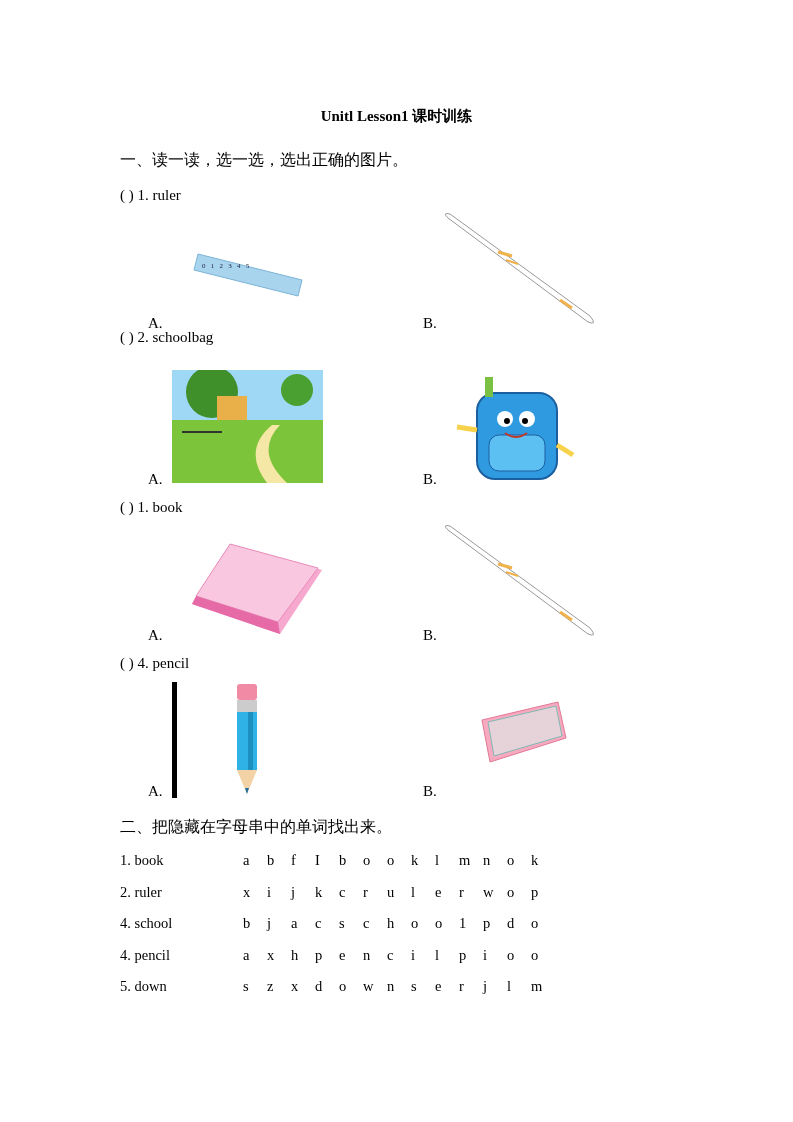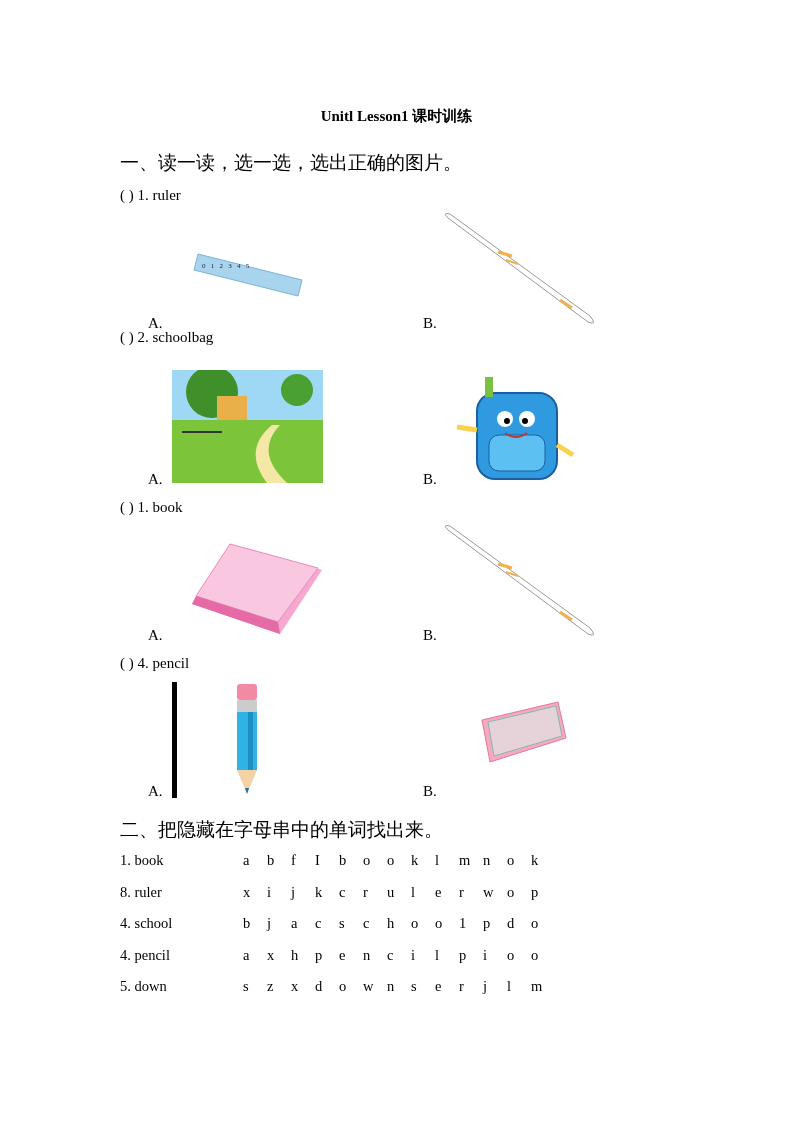--- a/index.html
+++ b/index.html
@@ -1,19 +1,19 @@
 <!DOCTYPE html>
 <html><head>
 <meta charset="utf-8">
 <style>
   html,body{margin:0;padding:0;background:#fff;}
   body{width:793px;height:1122px;position:relative;overflow:hidden;font-family:"Liberation Serif","DejaVu Serif",serif;color:#000;}
   .abs{position:absolute;}
   .title{left:0;width:793px;top:107px;text-align:center;font-weight:bold;font-size:15px;}
-  .sec{left:120px;font-size:19px;font-family:Liberation Sans, sans-serif;}
+  .sec{left:120px;font-size:16px;font-family:Liberation Sans, sans-serif;}
   .q{left:120px;font-size:15px;text-align:center;}
   .opt{font-size:15px;}
   .row{left:120px;font-size:14.5px;}
   .letters{left:243px;font-size:14.5px;letter-spacing:0;display:flex;}
   .letters span{display:inline-block;width:24px;}
 </style>
 </head>
 <body>
 
 <div class="abs title">Unitl Lesson1 课时训练</div>
@@ -102,21 +102,21 @@
     <span>o</span>
     <span>o</span>
     <span>k</span>
     <span>l</span>
     <span>m</span>
     <span>n</span>
     <span>o</span>
     <span>k</span>
 </div>
 
-<div class="abs row" style="top:884px">8. ruler</div>
+<div class="abs row" style="top:884px">2. ruler</div>
 <div class="abs letters" style="top:884px">
   <span>x</span>
     <span>i</span>
     <span>j</span>
     <span>k</span>
     <span>c</span>
     <span>r</span>
     <span>u</span>
     <span>l</span>
     <span>e</span>

